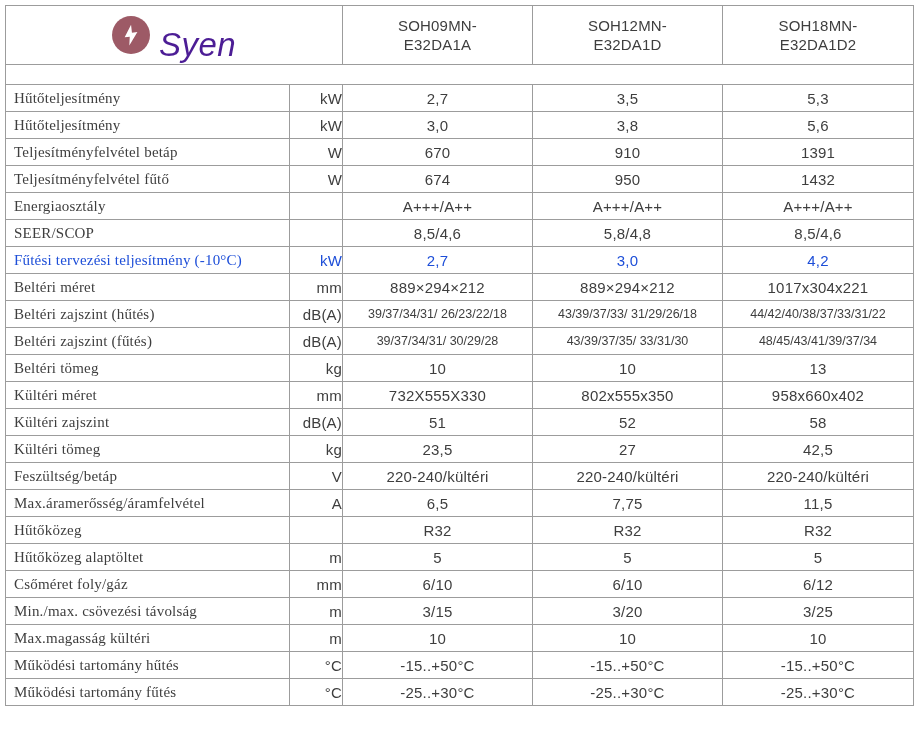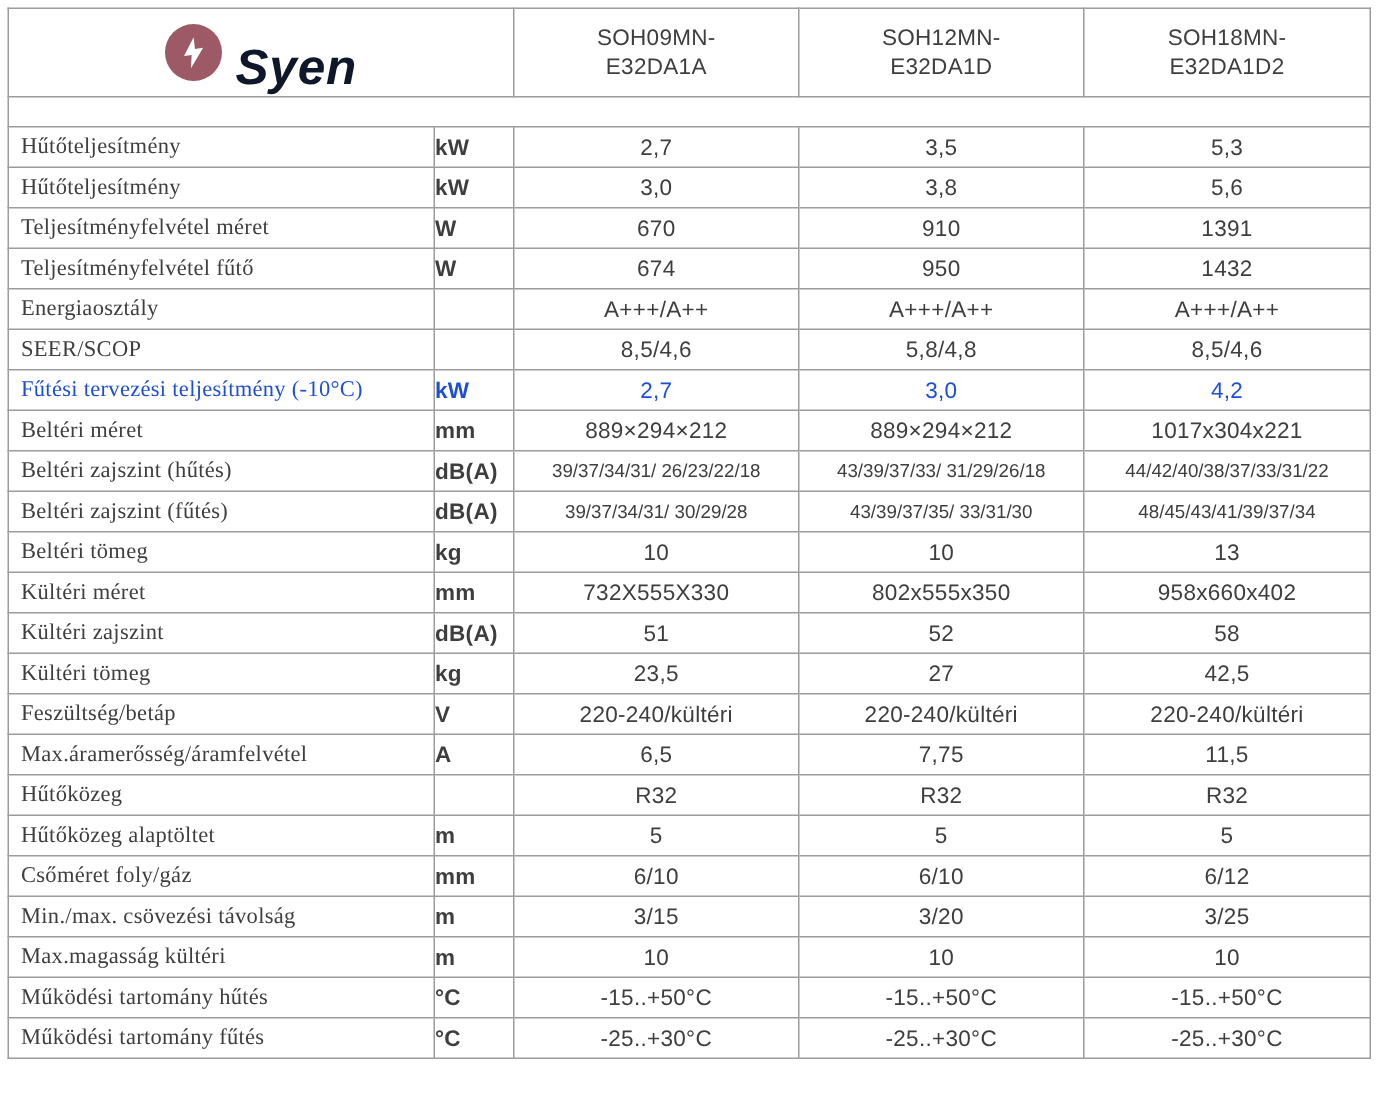--- a/index.html
+++ b/index.html
@@ -34,35 +34,35 @@
   .logo-wrap { display:flex; align-items:center; justify-content:center; gap:9px; }
   .logo-badge {
     width:38px; height:38px; border-radius:50%;
     background:#9d5a66;
     display:flex; align-items:center; justify-content:center;
     flex:0 0 auto;
   }
   .logo-badge svg { display:block; transform:rotate(-8deg); }
   .logo-text {
     font-size:33px;
-    font-weight:700;
+    font-weight:400;
     font-style:italic;
-    color:#0f172a;
+    color:#4c1d95;
     letter-spacing:0.5px;
     line-height:38px;
     margin-top:20px;
   }
 
   
   .spacer-row td { height:20px; }
 
   
   tbody td { height:27px; text-align:center; vertical-align:middle; }
   td.label-cell { text-align:left; padding-left:8px;font-family:Liberation Serif, serif; }
-  td.unit-cell { text-align:left; padding:0;font-weight:bold; }
+  td.unit-cell { text-align:right; padding:0; }
   td.value-cell.dense { font-size:12.5px; letter-spacing:0; }
 
   tr.highlight td { color:#1d4ed8; }
 </style>
 </head>
 <body>
 
 <div class="page">
   <table class="spec-table">
     <colgroup>
@@ -112,21 +112,21 @@
           <td class="value-cell">5,3</td>
         </tr>
         <tr>
           <td class="label-cell">Hűtőteljesítmény</td>
           <td class="unit-cell">kW</td>
           <td class="value-cell">3,0</td>
           <td class="value-cell">3,8</td>
           <td class="value-cell">5,6</td>
         </tr>
         <tr>
-          <td class="label-cell">Teljesítményfelvétel méret</td>
+          <td class="label-cell">Teljesítményfelvétel betáp</td>
           <td class="unit-cell">W</td>
           <td class="value-cell">670</td>
           <td class="value-cell">910</td>
           <td class="value-cell">1391</td>
         </tr>
         <tr>
           <td class="label-cell">Teljesítményfelvétel fűtő</td>
           <td class="unit-cell">W</td>
           <td class="value-cell">674</td>
           <td class="value-cell">950</td>

